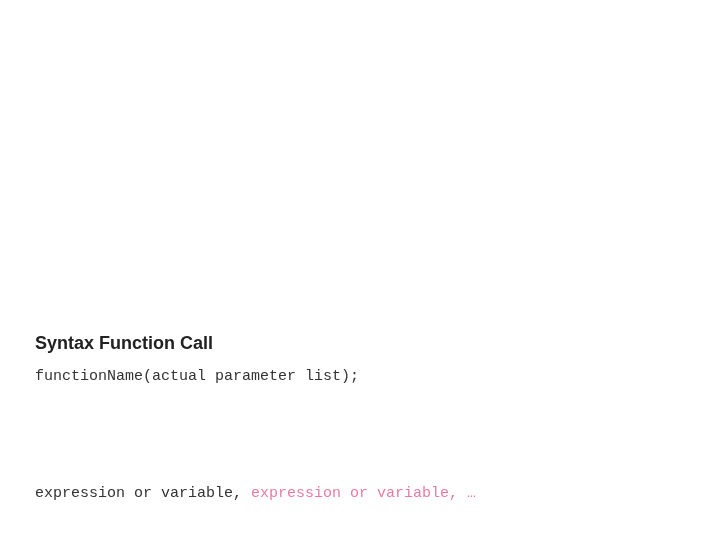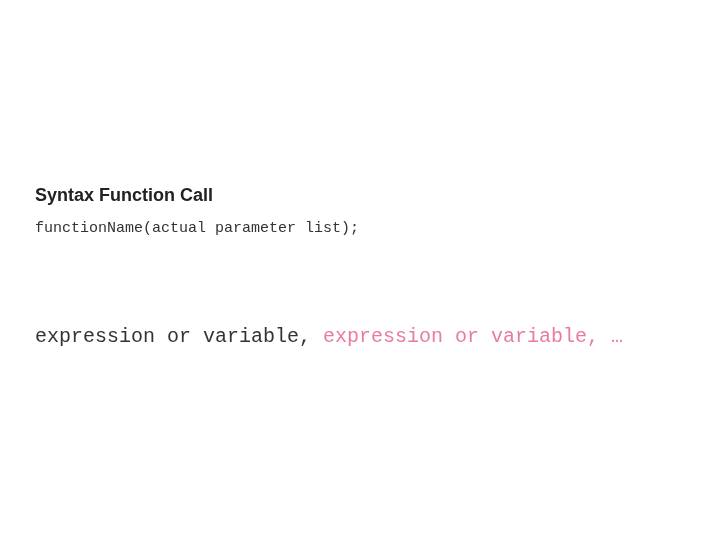--- a/index.html
+++ b/index.html
@@ -15,44 +15,44 @@
       font-family: Arial, sans-serif;
       overflow: hidden;
     }
 
     .page-container {
       width: 720px;
       height: 540px;
       padding: 30px 35px;
       display: flex;
       flex-direction: column;
-      justify-content: center;
+      justify-content: flex-end;
     }
 
     .section-title {
       font-size: 18px;
       font-weight: bold;
       color: #222222;
       margin-bottom: 14px;
     }
 
     .code-line {
       font-family: 'Courier New', Courier, monospace;
       font-size: 15px;
       color: #333333;
-      margin-bottom: 8px;
+      margin-bottom: 20px;
     }
 
     .spacer {
       height: 80px;
     }
 
     .syntax-line {
       font-family: 'Courier New', Courier, monospace;
-      font-size: 20px;
+      font-size: 15px;
       color: #333333;
       margin-bottom: 8px;
     }
 
     .syntax-line .black-part {
       color: #333333;
     }
 
     .syntax-line .pink-part {
       color: #e87ca0;

